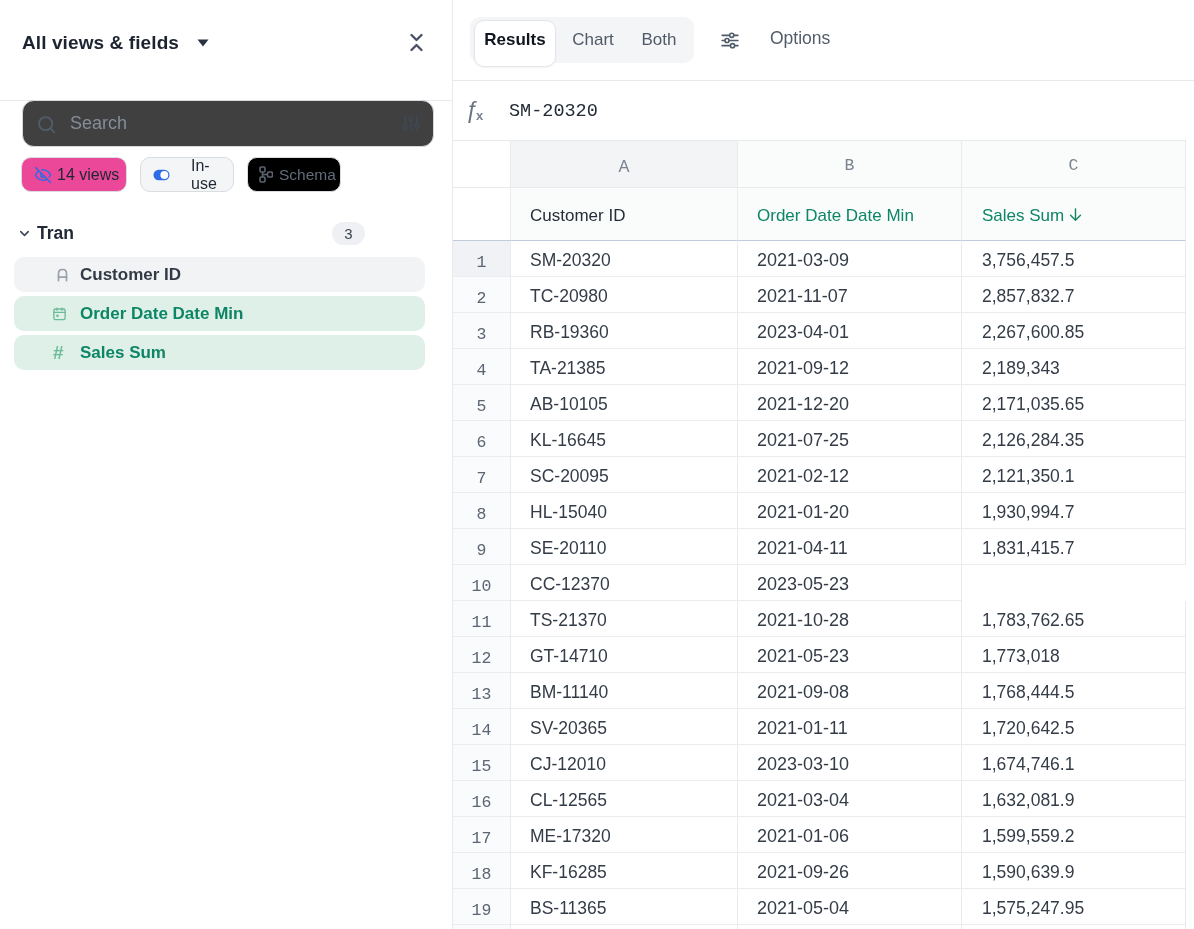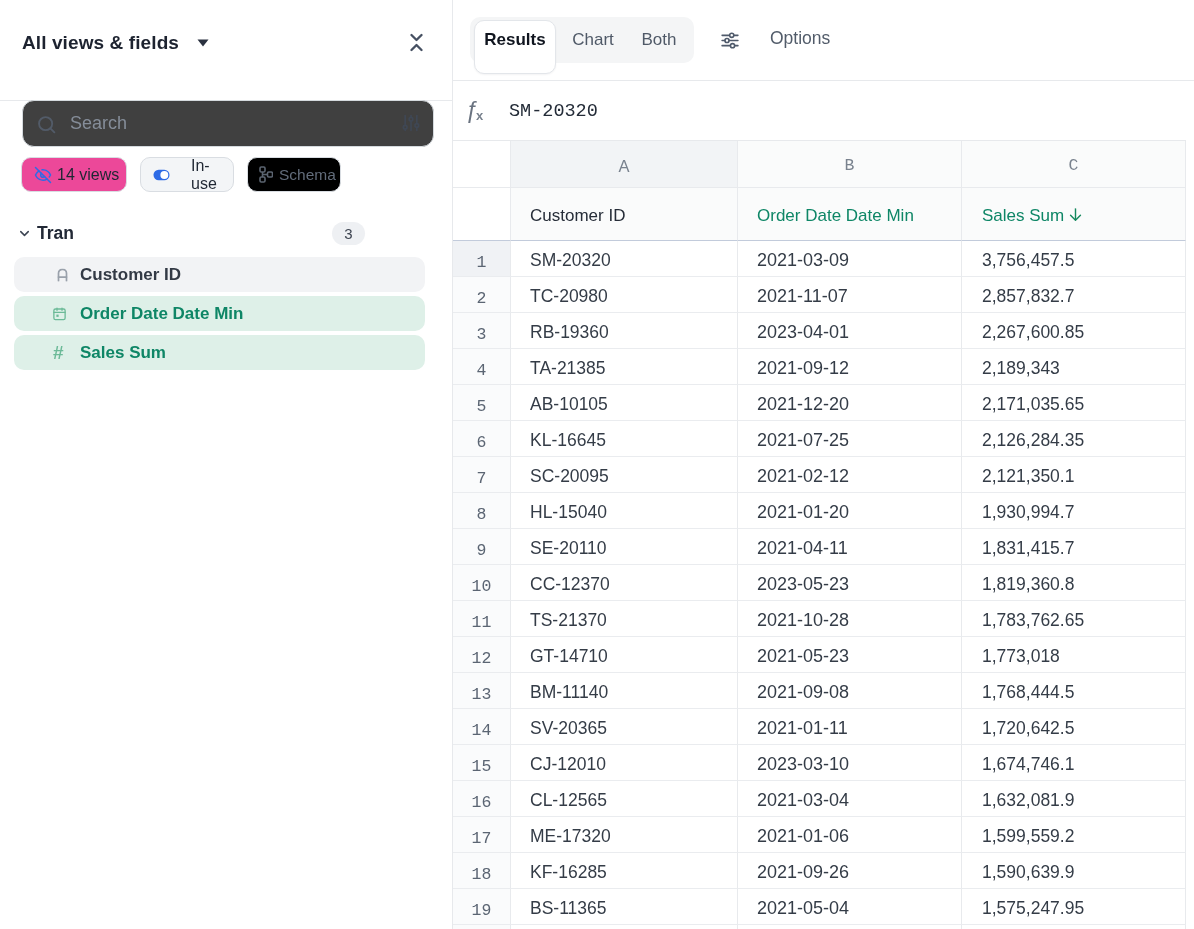--- a/index.html
+++ b/index.html
@@ -43,21 +43,21 @@
 #frow1 { top:257px; background:#f2f3f5; color:#333a45; }
 #frow2 { top:296px; background:#def0e8; color:#0e8666; }
 #frow3 { top:335px; background:#def0e8; color:#0e8666; }
 
 
 #main { position:absolute; left:453px; top:0; width:741px; height:929px; }
 #tabbar { position:absolute; left:0; top:0; width:741px; height:81px;
   border-bottom:1px solid #e7e9ec; }
 #seg { position:absolute; left:17px; top:17px; width:224px; height:46px;
   background:#f4f5f6; border-radius:10px; }
-#tab-results { position:absolute; left:4px; top:3px; width:82px; height:54px;
+#tab-results { position:absolute; left:4px; top:3px; width:82px; height:47px;
   background:#fff; border:1px solid #e3e6ea; border-radius:10px; text-align:center;
   line-height:38px; font-size:17px; font-weight:700; color:#10151f;
   box-shadow:0 1px 2px rgba(16,24,40,.05); }
 .tab-ghost { position:absolute; top:0; height:46px; line-height:46px; font-size:17px; color:#4f5967; }
 #tab-chart { left:92px; width:62px; text-align:center; }
 #tab-both { left:168px; width:42px; text-align:center; }
 #opt { position:absolute; left:267px; top:17px; height:46px; display:flex; align-items:center; }
 #opt-label { position:absolute; left:34px; top:11px; font-size:17.5px; color:#525c6a; font-weight:400;margin-left:16px; }
 
 #fxbar { position:absolute; left:0; top:81px; width:741px; height:60px; }
@@ -281,21 +281,20 @@
       <div class="grow drow">
           <div class="gcell c0">9</div>
           <div class="gcell c1">SE-20110</div>
           <div class="gcell c2">2021-04-11</div>
           <div class="gcell c3">1,831,415.7</div>
         </div>
       <div class="grow drow">
           <div class="gcell c0">10</div>
           <div class="gcell c1">CC-12370</div>
           <div class="gcell c2">2023-05-23</div>
-          <div class="gcell c3">1,819,360.8</div>
         </div>
       <div class="grow drow">
           <div class="gcell c0">11</div>
           <div class="gcell c1">TS-21370</div>
           <div class="gcell c2">2021-10-28</div>
           <div class="gcell c3">1,783,762.65</div>
         </div>
       <div class="grow drow">
           <div class="gcell c0">12</div>
           <div class="gcell c1">GT-14710</div>

